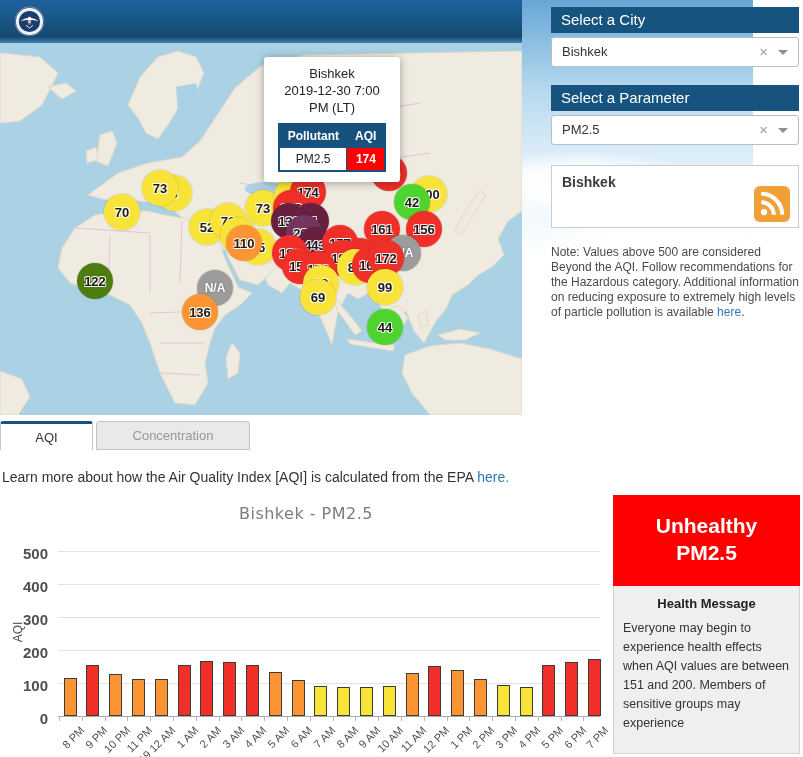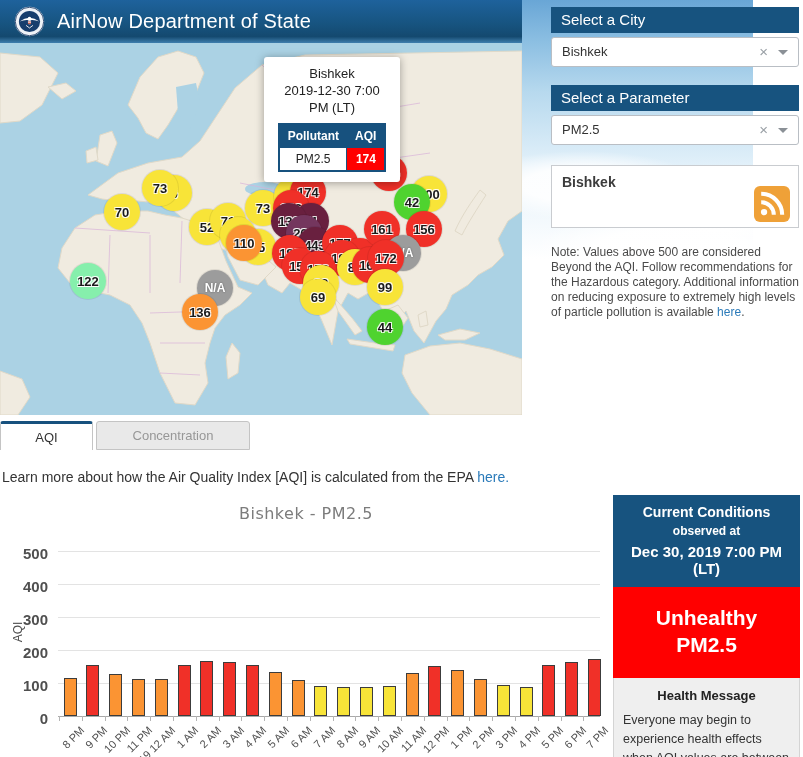--- a/index.html
+++ b/index.html
@@ -93,21 +93,20 @@
       <circle cx="18" cy="18" r="17" fill="#eef2f7"></circle>
       <circle cx="18" cy="18" r="16.5" fill="none" stroke="#1b3a66" stroke-width="1"></circle>
       <circle cx="18" cy="18" r="12.3" fill="#173e6d"></circle>
       <path d="M6.5,18 Q18,9.5 29.5,18 Q24,15.5 18,16.5 Q12,15.5 6.5,18 Z" fill="#fff"></path>
       <circle cx="18" cy="14.5" r="2" fill="#fff"></circle>
       <rect x="16.2" y="16.5" width="3.6" height="4.6" rx="1" fill="#fff"></rect>
       <rect x="16.2" y="18" width="3.6" height="1" fill="#b03a2e"></rect>
       <rect x="16.2" y="19.8" width="3.6" height="1" fill="#b03a2e"></rect>
       <path d="M14,22.5 L18,25.5 L22,22.5" stroke="#fff" stroke-width="1" fill="none"></path>
     </svg>
-    <span class="app-title">AirNow Department of State</span>
   </header>
 
   <div class="sky">
     <div class="side-header" style="top:7px;">
       <span>Select a City</span>
     </div>
     <div class="side-select" style="top:37px;">
       <span>Bishkek</span>
       <span class="sel-clear">×</span>
       <span class="sel-caret"></span>
@@ -177,21 +176,21 @@
     <div id="markers">
         <div class="marker" style="left: 156px; top: 132px; background: rgb(248, 228, 56);">5</div>
         <div class="marker" style="left: 142px; top: 127px; background: rgb(248, 228, 56);">73</div>
         <div class="marker" style="left: 104px; top: 151px; background: rgb(248, 228, 56);">70</div>
         <div class="marker" style="left: 245px; top: 147px; background: rgb(248, 228, 56);">73</div>
         <div class="marker" style="left: 189px; top: 166px; background: rgb(248, 228, 56);">52</div>
         <div class="marker" style="left: 210px; top: 160px; background: rgb(248, 228, 56);">71</div>
         <div class="marker" style="left: 220px; top: 174px; background: rgb(248, 228, 56);">85</div>
         <div class="marker" style="left: 240px; top: 186px; background: rgb(248, 228, 56);">95</div>
         <div class="marker" style="left: 226px; top: 182px; background: rgb(251, 148, 51);">110</div>
-        <div class="marker" style="left: 70px; top: 220px; background: #86efac;">122</div>
+        <div class="marker" style="left: 77px; top: 220px; background: #4d7c0f;">122</div>
         <div class="marker na" style="left: 197px; top: 227px; background: rgb(156, 156, 156);">N/A</div>
         <div class="marker" style="left: 182px; top: 251px; background: rgb(251, 148, 51);">136</div>
         <div class="marker" style="left: 274px; top: 135px; background: rgb(248, 228, 56);">79</div>
         <div class="marker" style="left: 290px; top: 131px; background: rgb(240, 48, 40);">174</div>
         <div class="marker" style="left: 273px; top: 147px; background: rgb(240, 48, 40);">166</div>
         <div class="marker" style="left: 293px; top: 160px; background: rgb(105, 32, 63);">41</div>
         <div class="marker" style="left: 271px; top: 160px; background: rgb(105, 32, 63);">136</div>
         <div class="marker" style="left: 286px; top: 172px; background: rgb(116, 54, 94);">260</div>
         <div class="marker" style="left: 297px; top: 184px; background: rgb(105, 32, 63);">443</div>
         <div class="marker" style="left: 322px; top: 182px; background: rgb(240, 48, 40);">177</div>
@@ -323,25 +322,20 @@
       <div class="xmark" style="left: 537.8px; top: 226px;"></div>
       <div class="bar" style="left: 565.1px; height: 54px; top: 172px; background: rgb(240, 48, 40);"></div>
       <div class="xtick" style="left: 579.6px; top: 234px;">6 PM</div>
       <div class="xmark" style="left: 560.6px; top: 226px;"></div>
       <div class="bar" style="left: 587.9px; height: 57px; top: 169px; background: rgb(240, 48, 40);"></div>
       <div class="xtick" style="left: 602.4px; top: 234px;">7 PM</div>
       <div class="xmark" style="left: 583.4px; top: 226px;"></div>
     </div>
 
   <aside class="panel">
-    <div class="pc-head">
-      <div class="pc-title">Current Conditions</div>
-      <div class="pc-sub">observed at</div>
-      <div class="pc-date">Dec 30, 2019 7:00 PM (LT)</div>
-    </div>
     <div class="pc-aqi" id="pc-aqi" style="background: rgb(255, 0, 0);">
       <div>Unhealthy</div>
       <div>PM2.5</div>
     </div>
     <div class="pc-health">
       <div class="ph-title">Health Message</div>
       <div class="ph-body">Everyone may begin to experience health effects when AQI values are between 151 and 200. Members of sensitive groups may experience</div>
     </div>
   </aside>
 

